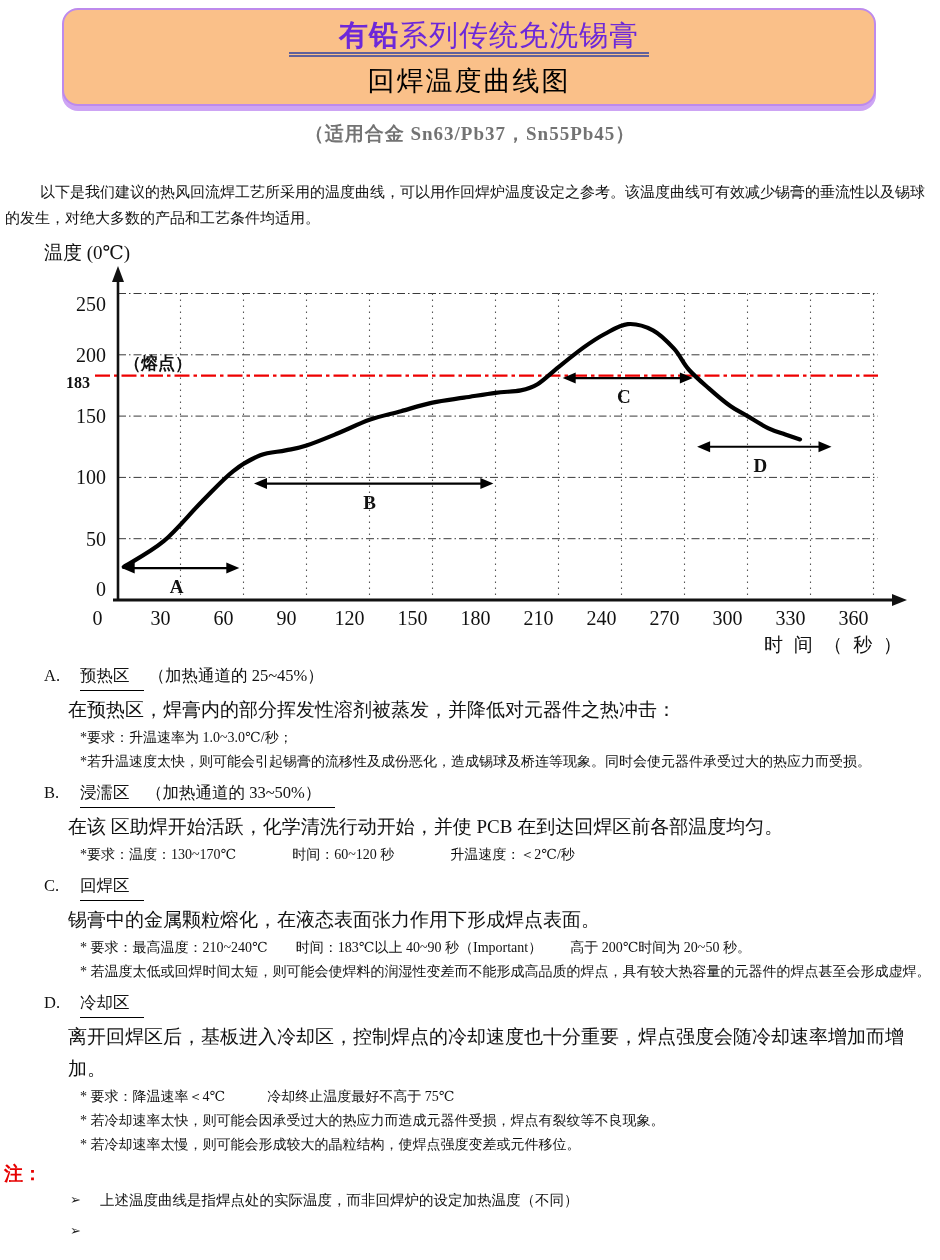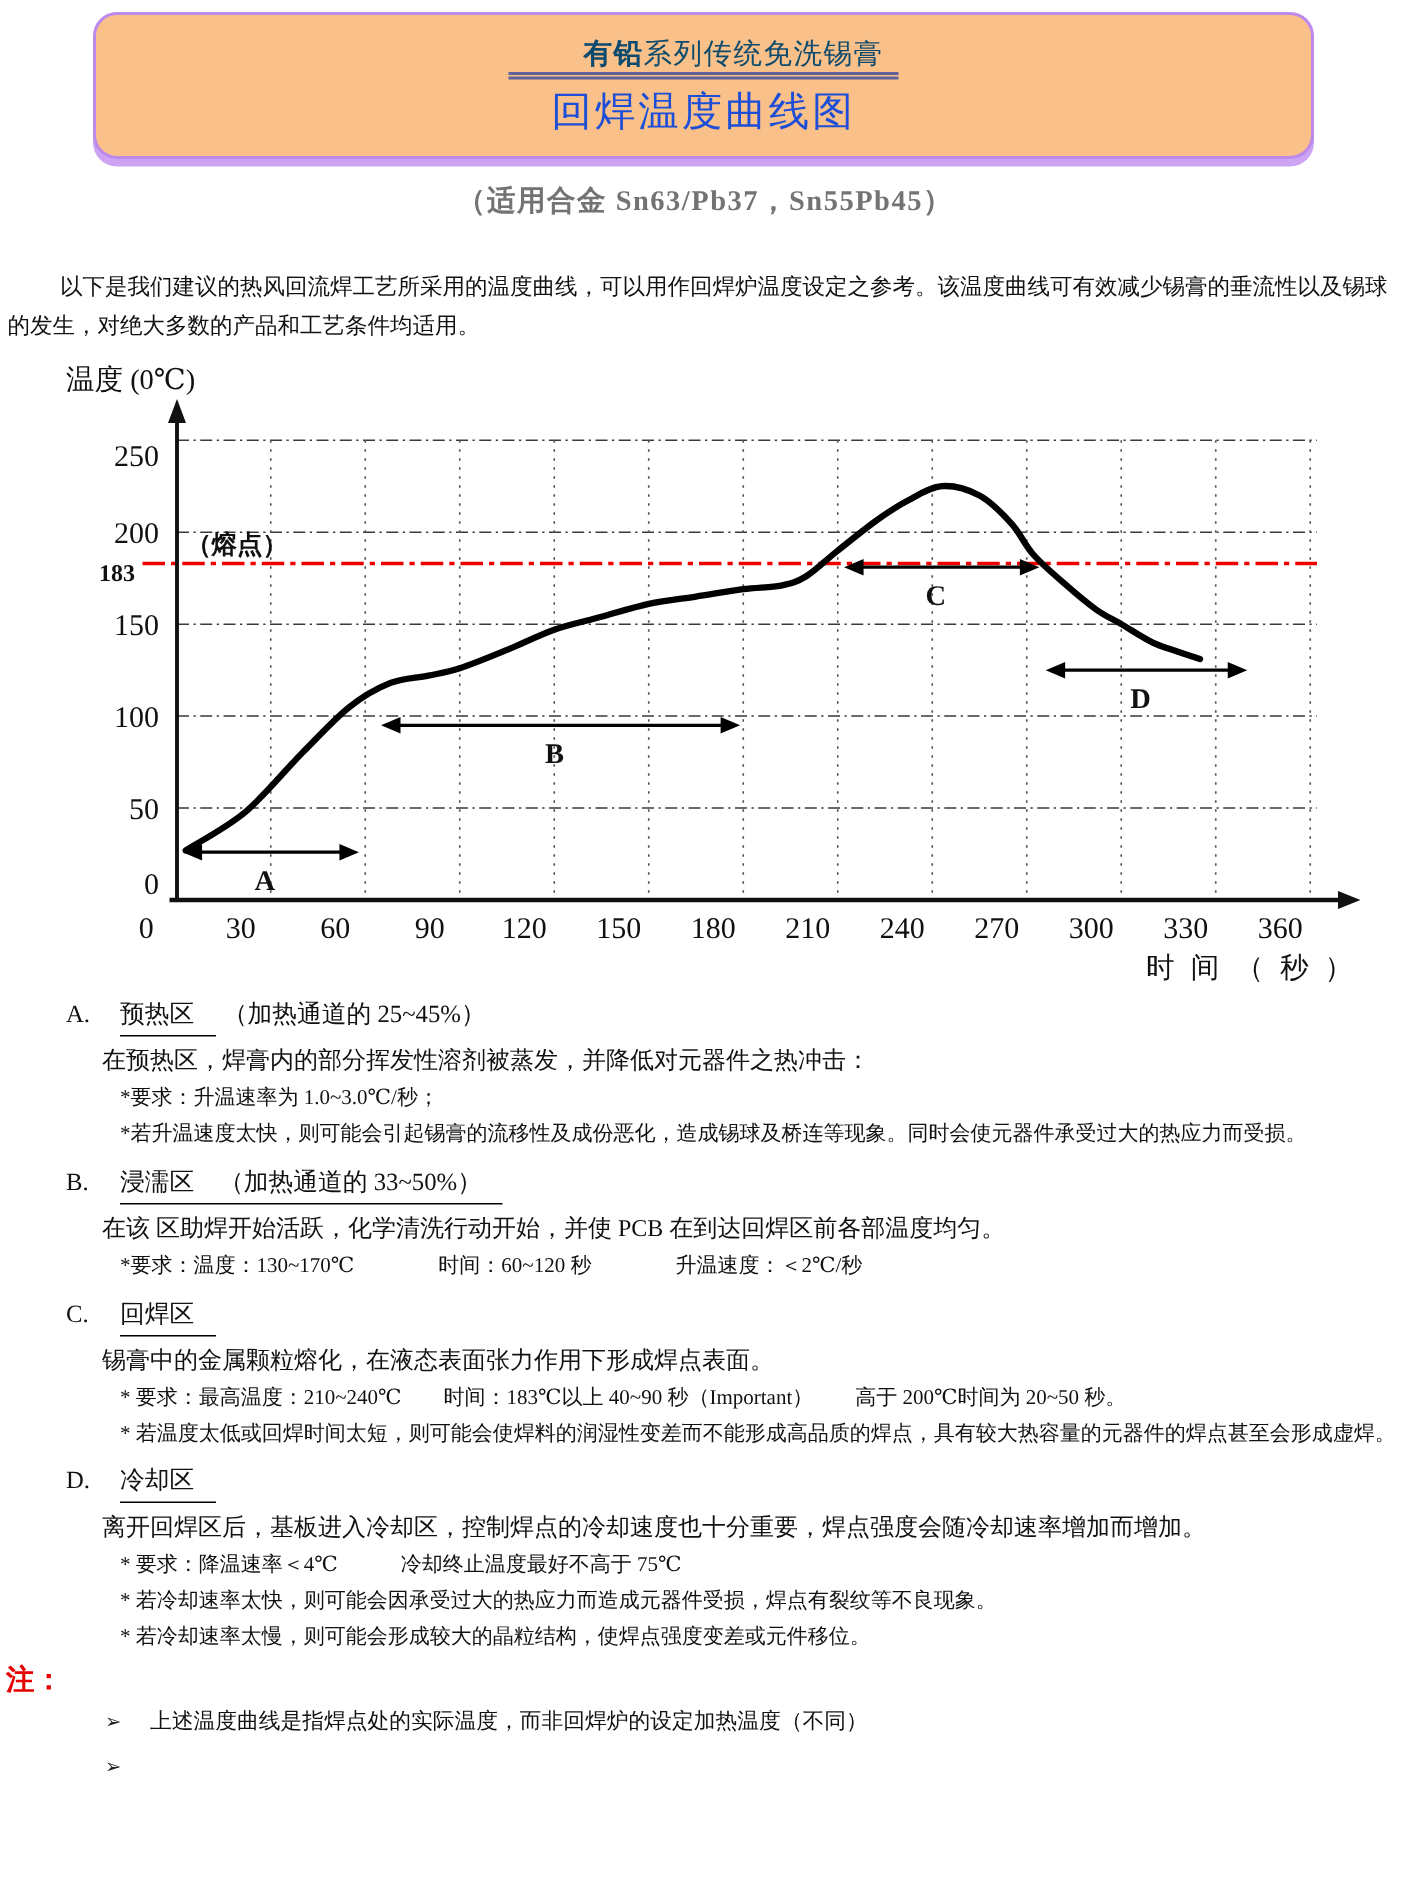--- a/index.html
+++ b/index.html
@@ -8,37 +8,37 @@
     font-family:"Liberation Serif","DejaVu Serif",serif;color:#111;
     position:relative;
   }
   
   .header-box{
     margin:8px 64px 0 62px;height:94px;
     background:#FAC089;border:2px solid #BD8AEC;border-radius:16px;
     box-shadow:0 5px 0 #CDA4F4;
     display:flex;flex-direction:column;align-items:center;justify-content:center;
   }
-  .title-line1{font-size:19px;color:#0c4a6e;letter-spacing:1px;}
+  .title-line1{font-size:29px;color:#6d28d9;letter-spacing:1px;}
   .title-line1 .u-wrap{border-bottom:5px double #61619B;padding:0 10px 1px 50px;}
   .title-line1 .t-bold{font-weight:bold;}
-  .title-line2{font-size:27px;color:#1d4ed8;margin-top:7px;letter-spacing:2px;}
+  .title-line2{font-size:27px;color:#000000;margin-top:7px;letter-spacing:2px;}
   .subtitle{text-align:center;margin-top:15px;font-size:19px;font-weight:bold;color:#737373;letter-spacing:1px;}
   
   .intro{margin:33px 5px 0 5px;font-size:15px;line-height:1.7;text-indent:35px;}
   
   .chart-wrap{position:relative;height:420px;margin-top:6px;}
   .chart-wrap svg{position:absolute;left:0;top:0;}
   svg text{font-family:"Liberation Serif","DejaVu Serif",serif;fill:#111;}
   
   .sec-head{display:flex;font-size:16.5px;margin:7px 4px 3px 44px;line-height:1.45;}
   .sec-letter{width:36px;flex:none;}
   .sec-title{border-bottom:1.5px solid #000;padding:0 14px 2px 0;}
   .sec-suffix{margin-left:5px;}
-  .sec-body{margin:2px 4px 0 68px;font-size:16px;line-height:1.7;}
+  .sec-body{margin:2px 4px 0 68px;font-size:19px;line-height:1.7;}
   .sec-bullet{margin:0 4px 0 80px;padding-left:14px;text-indent:-14px;font-size:14px;line-height:1.7;}
   
   .note-label{color:#E60000;font-weight:bold;font-size:19px;margin:6px 0 3px 4px;line-height:1.2;}
   .note-item{position:relative;margin:1px 8px 6px 100px;font-size:14.5px;line-height:1.7;}
   .note-marker{position:absolute;left:-30px;top:1px;font-size:13px;color:#222;}
 </style>
 </head>
 <body>
 
 <div class="header-box">

